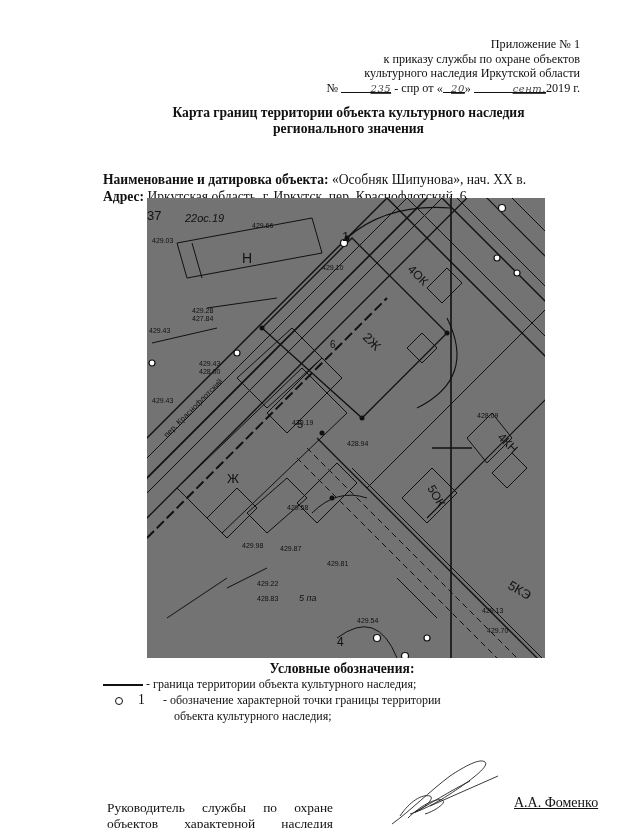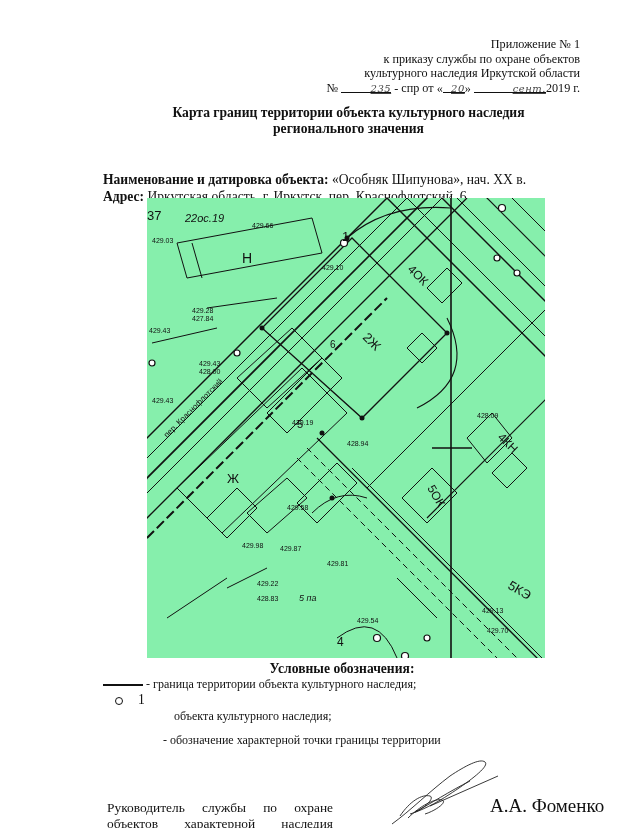--- a/index.html
+++ b/index.html
@@ -8,29 +8,29 @@
   .abs { position: absolute; }
   .appendix { right: 60px; text-align: right; font-size: 12.2px; line-height: 14.6px; top: 37px; }
   .appendix .line { white-space: nowrap; }
   .hw { font-family: "DejaVu Serif", serif; font-style: italic; font-size: 10px; color: #444;
         text-decoration: underline; letter-spacing: 0.5px; }
   .blank { display: inline-block; border-bottom: 1px solid #111; height: 11px; vertical-align: baseline; }
   .title { left: 0; width: 640px; top: 105px; text-align: center; font-weight: bold; font-size: 13.6px; line-height: 16px; }
   .title div { padding-left: 57px; }
   .meta { left: 103px; top: 151px; font-size: 13.6px; line-height: 17px; margin-top: 20px; }
   .meta b { font-weight: bold; }
-  .map { left: 147px; top: 198px; width: 398px; height: 460px; overflow: hidden; background: #86efac; }
+  .map { left: 147px; top: 198px; width: 398px; height: 460px; overflow: hidden; background: #737373; }
   .legend-title { left: 0; width: 640px; top: 661px; text-align: center; font-weight: bold; font-size: 13.6px; padding-left: 44px; box-sizing: border-box; }
   .legend-row { font-size: 12px; line-height: 16px; white-space: nowrap; }
   .legend-line { position: absolute; left: 103px; top: 684px; width: 40px; border-top: 2px solid #111; }
   .legend-circle { position: absolute; left: 115px; top: 697px; width: 6px; height: 6px; border: 1.3px solid #111; border-radius: 50%; }
   .legend-num { position: absolute; left: 138px; top: 692px; font-size: 13.6px; }
   .sig-block { left: 107px; top: 800px; width: 226px; font-size: 13.4px; line-height: 15.5px; text-align: justify; text-align-last: justify; }
   .sig-block div:last-child { text-align-last: left; }
-  .sig-name { left: 490px; top: 795px; font-size: 19px; }
+  .sig-name { left: 514px; top: 795px; font-size: 14px; text-decoration: underline; }
   .signature { left: 380px; top: 756px; width: 120px; height: 72px; }
   svg text { font-family: "Liberation Sans", "DejaVu Sans", sans-serif; }
 </style>
 </head>
 <body>
 
 <div class="abs appendix">
   <div class="line">Приложение № 1</div>
   <div class="line">к приказу службы по охране объектов</div>
   <div class="line">культурного наследия Иркутской области</div>
@@ -179,21 +179,21 @@
       <text x="140" y="312">429.58</text>
     </g>
   </svg>
 </div>
 
 <div class="abs legend-title">Условные обозначения:</div>
 <div class="legend-line"></div>
 <div class="abs legend-row" style="left:146px; top:676px;">- граница территории  объекта культурного наследия;</div>
 <div class="legend-circle"></div>
 <div class="legend-num">1</div>
-<div class="abs legend-row" style="left:163px; top:732px;">- обозначение характерной точки границы  территории</div>
+<div class="abs legend-row" style="left:163px; top:692px;">- обозначение характерной точки границы  территории</div>
 <div class="abs legend-row" style="left:174px; top:708px;">объекта   культурного наследия;</div>
 
 <div class="abs sig-block">
   <div>Руководитель службы по охране</div>
   <div>объектов характерной наследия</div>
   <div>Условные области</div>
 </div>
 <div class="abs signature">
   <svg width="120" height="72" viewBox="0 0 120 72">
     <g stroke="#222" fill="none" stroke-width="0.9">

